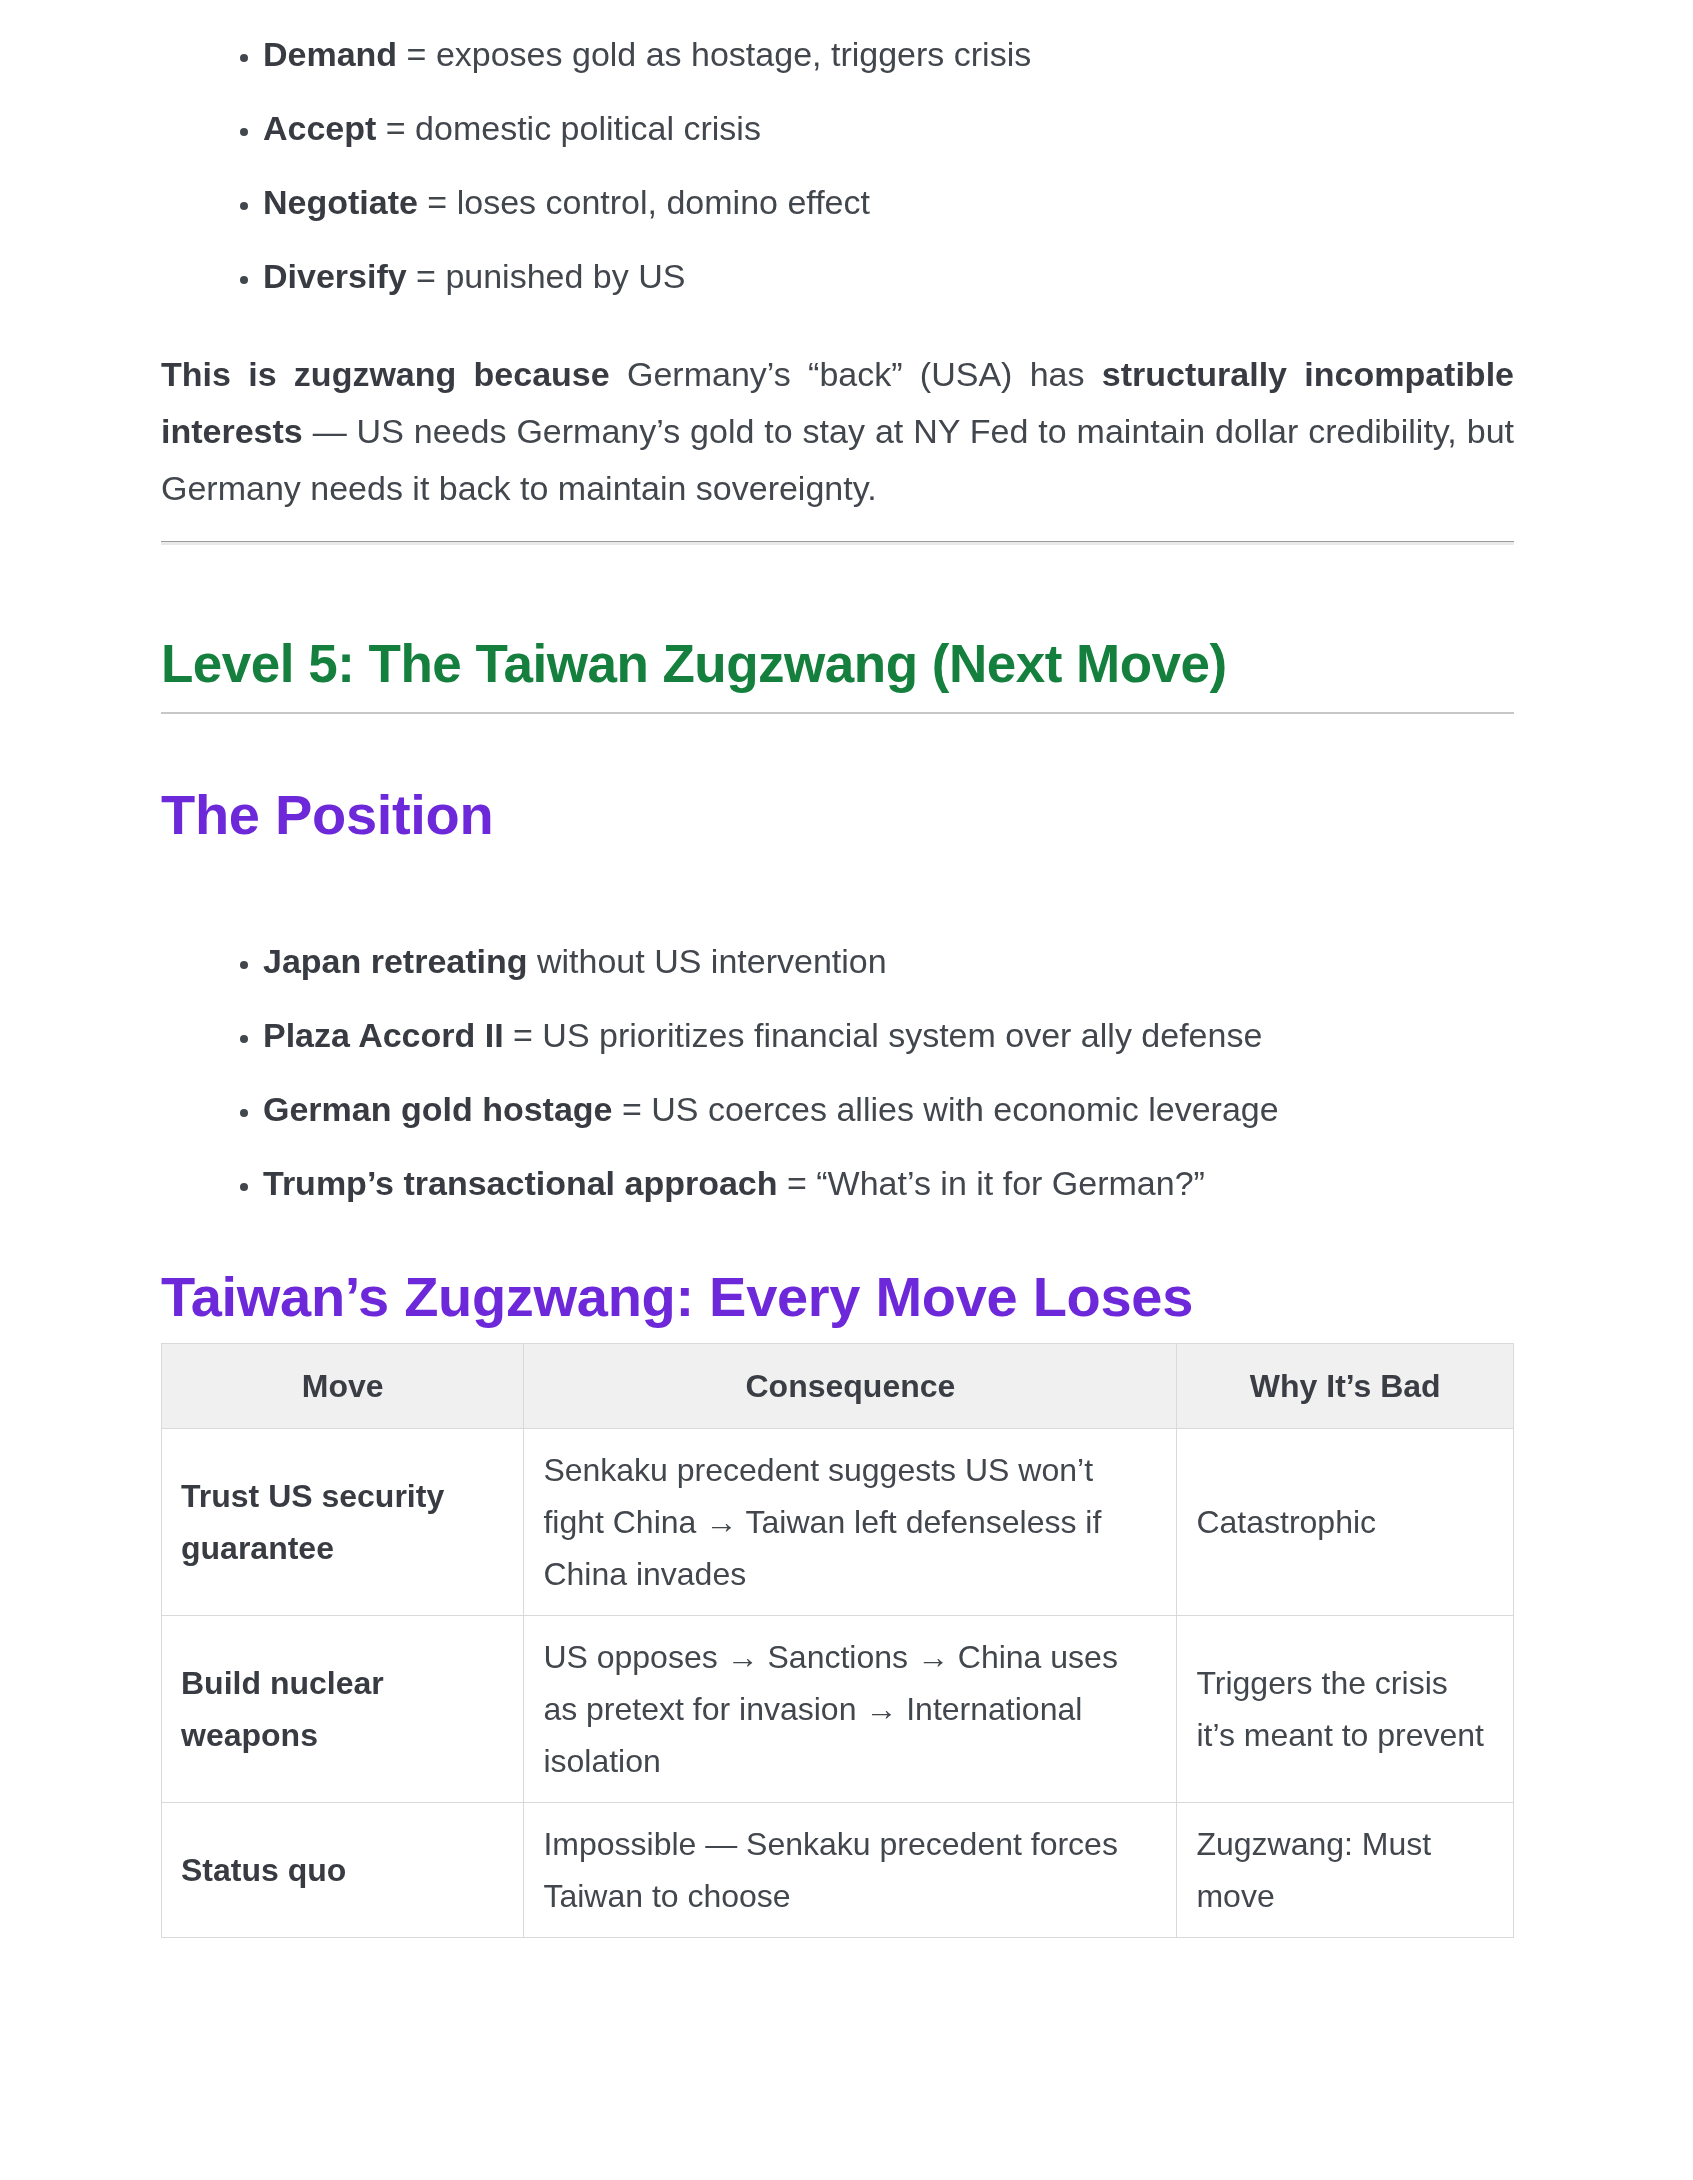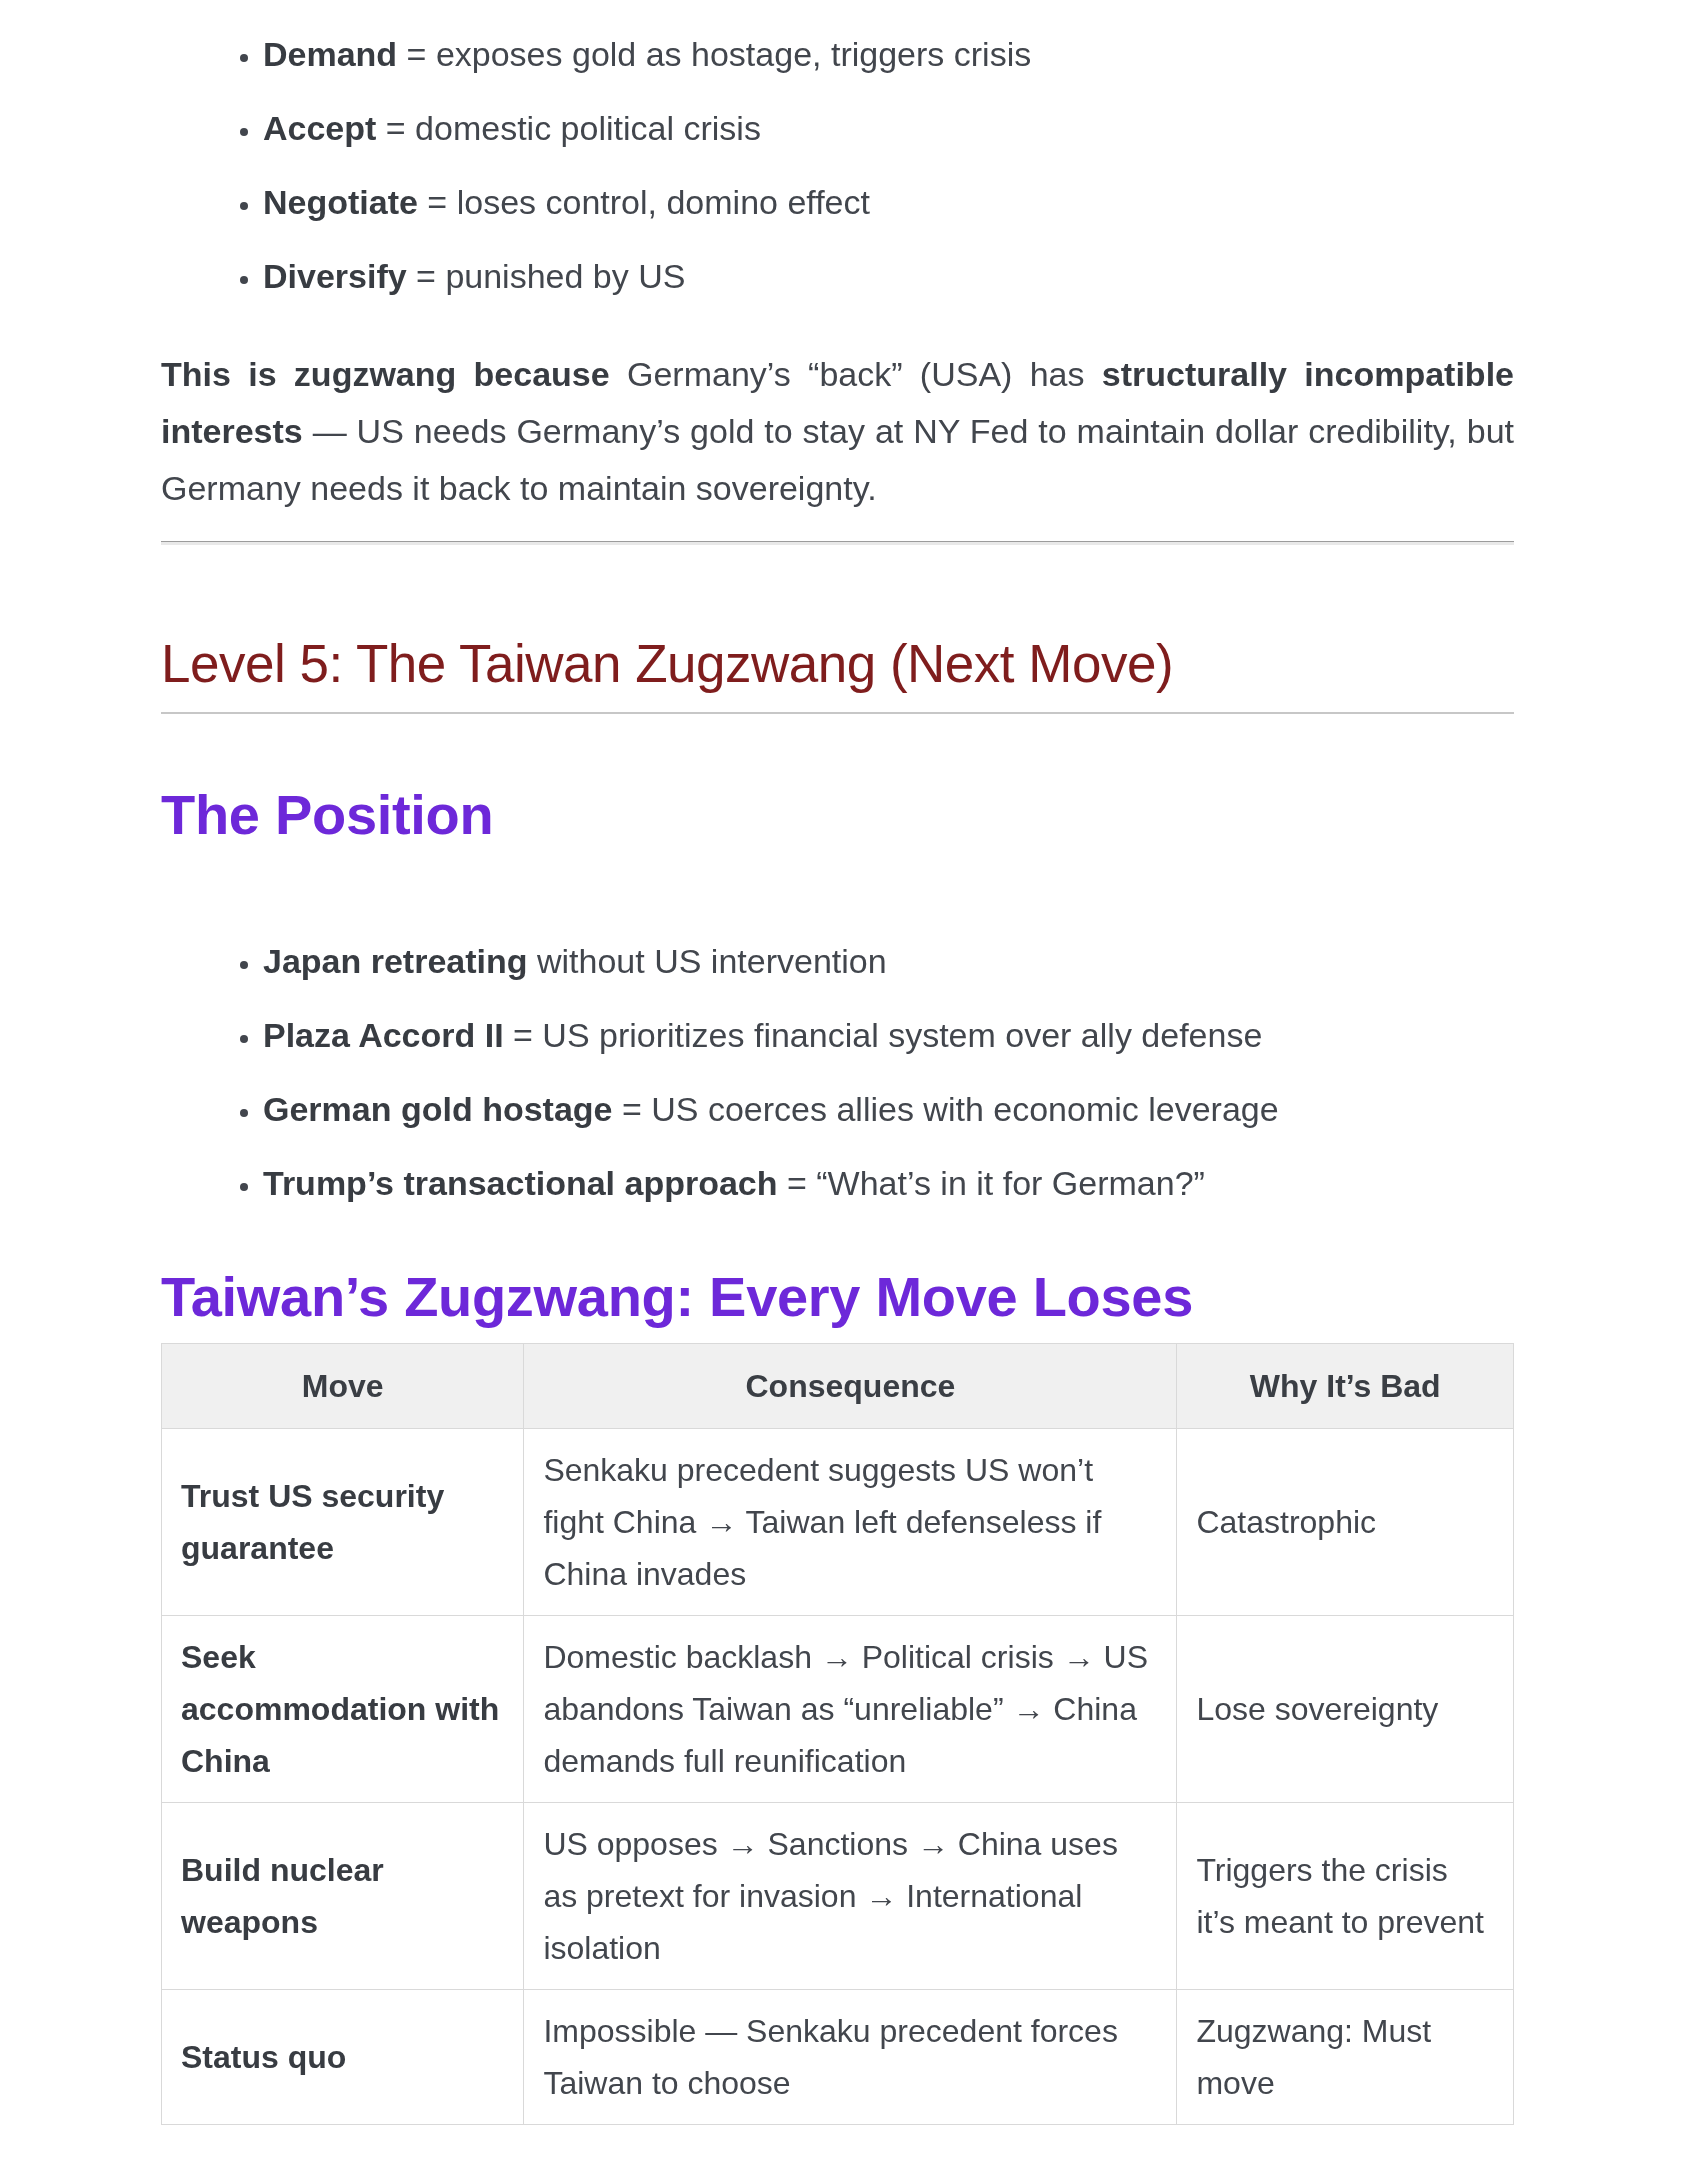--- a/index.html
+++ b/index.html
@@ -48,22 +48,22 @@
     height: 2.8px;
     background: #e9e9e9;
     border-top: 1.9px solid #9c9c9c;
     margin: 24.6px 0 0 0;
   }
 
   
   h2.section-title {
     font-size: 53px;
     line-height: 63px;
-    font-weight: 400;
-    color: #7f1d1d;
+    font-weight: 700;
+    color: #15803d;
     letter-spacing: -0.5px;
     margin: 87px 0 0 0;
     padding-bottom: 17px;
     border-bottom: 2.8px solid #c7c7c7;
   }
   h3.sub-title {
     font-size: 56px;
     line-height: 50px;
     font-weight: 700;
     color: #6d28d9;
@@ -148,25 +148,20 @@
         <th class="col-why">Why It’s Bad</th>
       </tr>
     </thead>
     <tbody>
       <tr>
         <td class="cell-move">Trust US security guarantee</td>
         <td class="cell-consequence">Senkaku precedent suggests US won’t fight China → Taiwan left defenseless if China invades</td>
         <td class="cell-why">Catastrophic</td>
       </tr>
       <tr>
-        <td class="cell-move">Seek accommodation with China</td>
-        <td class="cell-consequence">Domestic backlash → Political crisis → US abandons Taiwan as “unreliable” → China demands full reunification</td>
-        <td class="cell-why">Lose sovereignty</td>
-      </tr>
-      <tr>
         <td class="cell-move">Build nuclear weapons</td>
         <td class="cell-consequence">US opposes → Sanctions → China uses as pretext for invasion → International isolation</td>
         <td class="cell-why">Triggers the crisis it’s meant to prevent</td>
       </tr>
       <tr>
         <td class="cell-move">Status quo</td>
         <td class="cell-consequence">Impossible — Senkaku precedent forces Taiwan to choose</td>
         <td class="cell-why">Zugzwang: Must move</td>
       </tr>
     </tbody>

